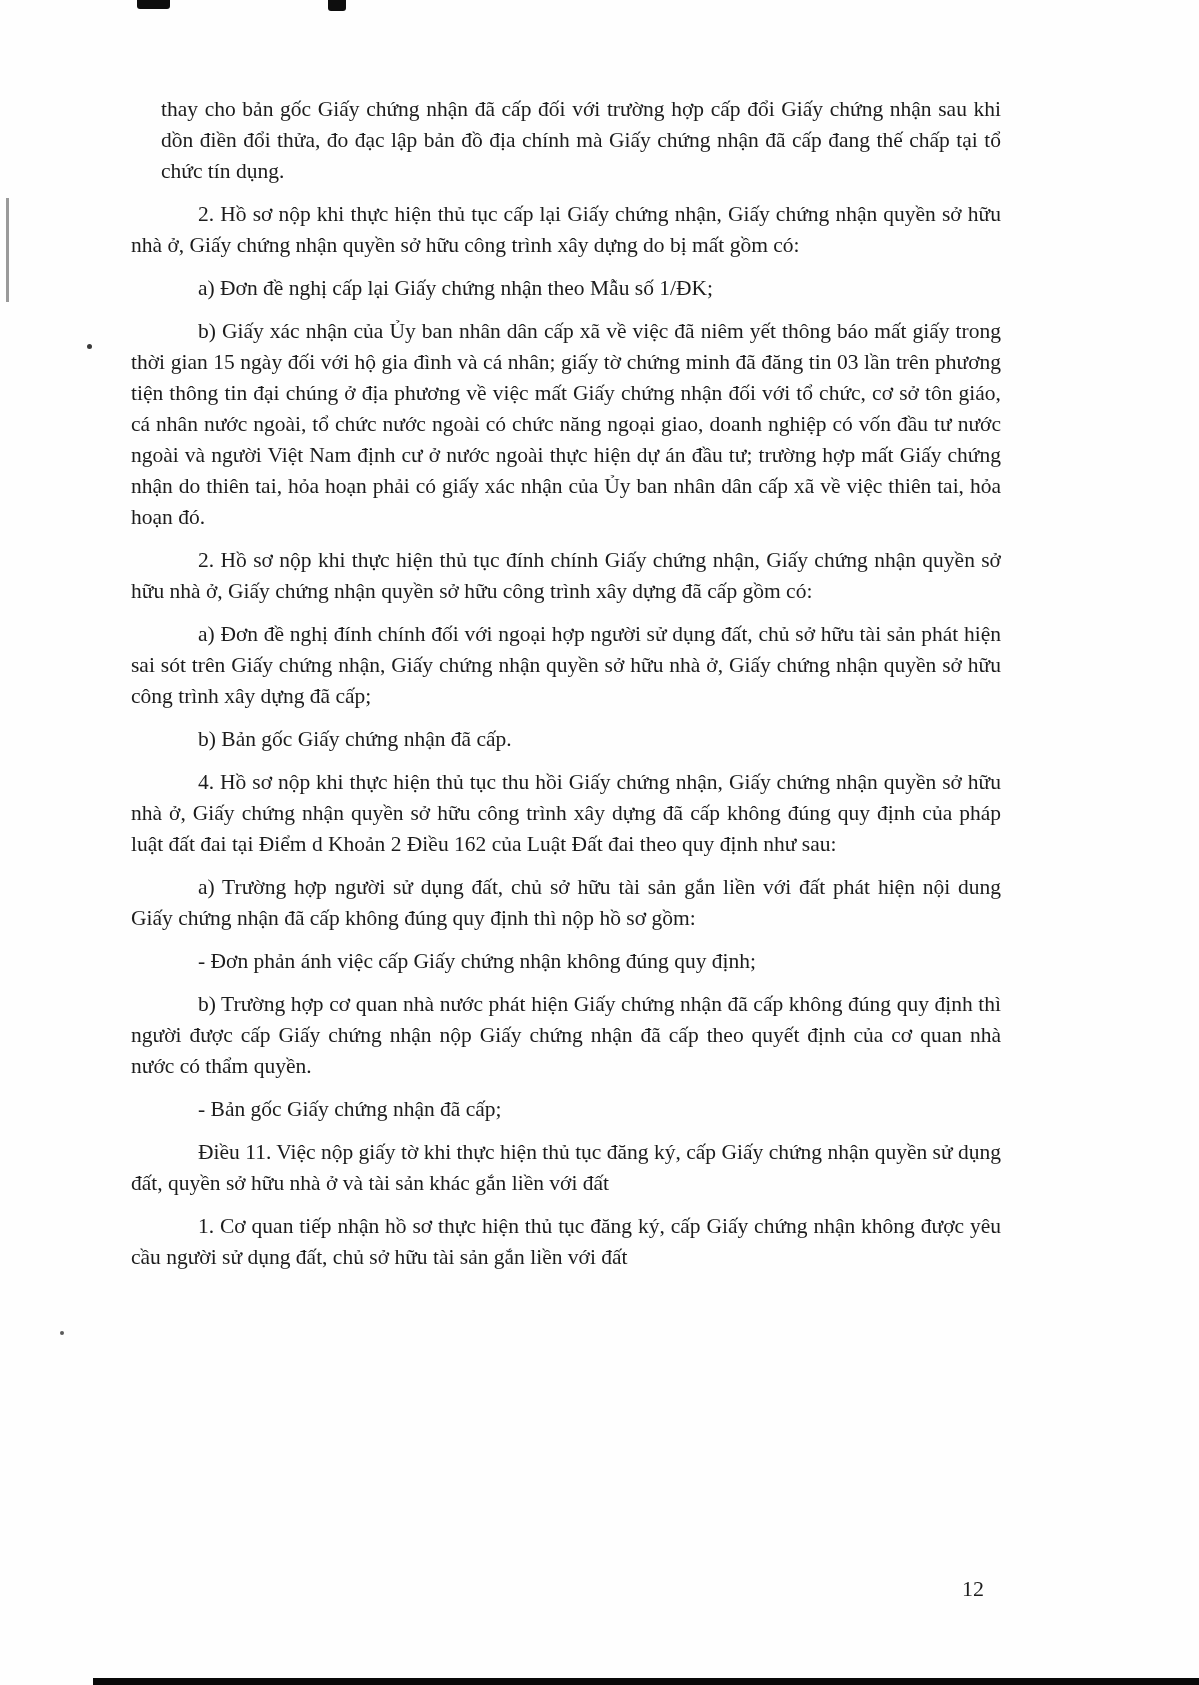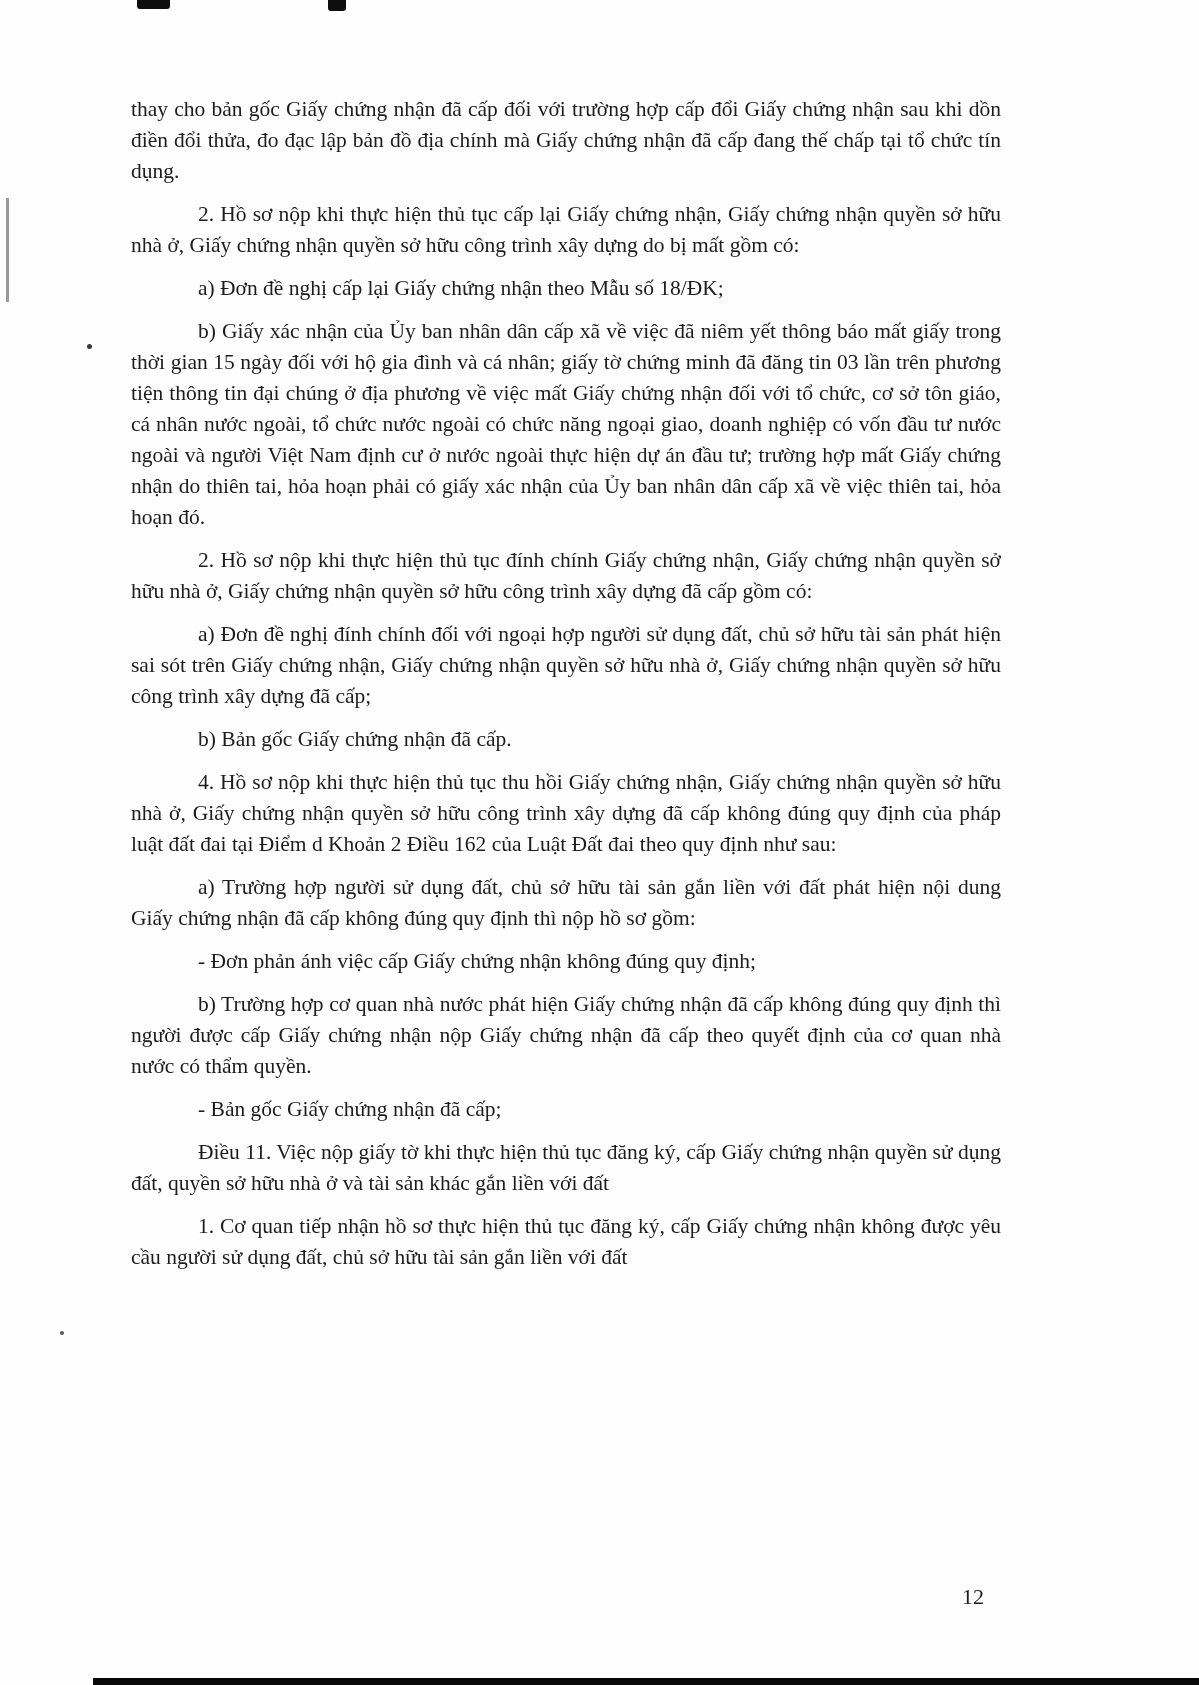--- a/index.html
+++ b/index.html
@@ -24,31 +24,31 @@
     text-align: justify;
     font-size: 21.5px;
     line-height: 31px;
   }
   .para {
     margin: 0 0 12px 0;
     text-indent: 67px;
   }
   .para.no-indent {
     text-indent: 0;
+    margin-left: 30px;
   }
   .para.bold {
     font-weight: normal;
   }
   .page-number {
     position: absolute;
     left: 962px;
     top: 1576px;
     font-size: 22px;
     color: #1c1c1c;
-    margin-top: 8px;
   }
   
   .artifact { position: absolute; }
   .artifact-top-1 {
     left: 137px; top: 0; width: 33px; height: 9px;
     background: #0e0e0e; border-radius: 0 0 3px 3px;
   }
   .artifact-top-2 {
     left: 328px; top: 0; width: 18px; height: 11px;
     background: #0e0e0e; border-radius: 0 0 3px 3px;
@@ -78,21 +78,21 @@
   <div class="artifact artifact-top-1"></div>
   <div class="artifact artifact-top-2"></div>
   <div class="artifact artifact-left-line"></div>
   <div class="artifact artifact-dot-1"></div>
   <div class="artifact artifact-dot-2"></div>
   <div class="artifact artifact-bottom-bar"></div>
 
   <div class="content">
     <p class="para no-indent">thay cho bản gốc Giấy chứng nhận đã cấp đối với trường hợp cấp đổi Giấy chứng nhận sau khi dồn điền đổi thửa, đo đạc lập bản đồ địa chính mà Giấy chứng nhận đã cấp đang thế chấp tại tổ chức tín dụng.</p>
     <p class="para">2. Hồ sơ nộp khi thực hiện thủ tục cấp lại Giấy chứng nhận, Giấy chứng nhận quyền sở hữu nhà ở, Giấy chứng nhận quyền sở hữu công trình xây dựng do bị mất gồm có:</p>
-    <p class="para">a) Đơn đề nghị cấp lại Giấy chứng nhận theo Mẫu số 18/ĐK;</p>
+    <p class="para">a) Đơn đề nghị cấp lại Giấy chứng nhận theo Mẫu số 1/ĐK;</p>
     <p class="para">b) Giấy xác nhận của Ủy ban nhân dân cấp xã về việc đã niêm yết thông báo mất giấy trong thời gian 15 ngày đối với hộ gia đình và cá nhân; giấy tờ chứng minh đã đăng tin 03 lần trên phương tiện thông tin đại chúng ở địa phương về việc mất Giấy chứng nhận đối với tổ chức, cơ sở tôn giáo, cá nhân nước ngoài, tổ chức nước ngoài có chức năng ngoại giao, doanh nghiệp có vốn đầu tư nước ngoài và người Việt Nam định cư ở nước ngoài thực hiện dự án đầu tư; trường hợp mất Giấy chứng nhận do thiên tai, hỏa hoạn phải có giấy xác nhận của Ủy ban nhân dân cấp xã về việc thiên tai, hỏa hoạn đó.</p>
     <p class="para">2. Hồ sơ nộp khi thực hiện thủ tục đính chính Giấy chứng nhận, Giấy chứng nhận quyền sở hữu nhà ở, Giấy chứng nhận quyền sở hữu công trình xây dựng đã cấp gồm có:</p>
     <p class="para">a) Đơn đề nghị đính chính đối với ngoại hợp người sử dụng đất, chủ sở hữu tài sản phát hiện sai sót trên Giấy chứng nhận, Giấy chứng nhận quyền sở hữu nhà ở, Giấy chứng nhận quyền sở hữu công trình xây dựng đã cấp;</p>
     <p class="para">b) Bản gốc Giấy chứng nhận đã cấp.</p>
     <p class="para">4. Hồ sơ nộp khi thực hiện thủ tục thu hồi Giấy chứng nhận, Giấy chứng nhận quyền sở hữu nhà ở, Giấy chứng nhận quyền sở hữu công trình xây dựng đã cấp không đúng quy định của pháp luật đất đai tại Điểm d Khoản 2 Điều 162 của Luật Đất đai theo quy định như sau:</p>
     <p class="para">a) Trường hợp người sử dụng đất, chủ sở hữu tài sản gắn liền với đất phát hiện nội dung Giấy chứng nhận đã cấp không đúng quy định thì nộp hồ sơ gồm:</p>
     <p class="para">- Đơn phản ánh việc cấp Giấy chứng nhận không đúng quy định;</p>
     <p class="para">b) Trường hợp cơ quan nhà nước phát hiện Giấy chứng nhận đã cấp không đúng quy định thì người được cấp Giấy chứng nhận nộp Giấy chứng nhận đã cấp theo quyết định của cơ quan nhà nước có thẩm quyền.</p>
     <p class="para">- Bản gốc Giấy chứng nhận đã cấp;</p>
     <p class="para bold">Điều 11. Việc nộp giấy tờ khi thực hiện thủ tục đăng ký, cấp Giấy chứng nhận quyền sử dụng đất, quyền sở hữu nhà ở và tài sản khác gắn liền với đất</p>

